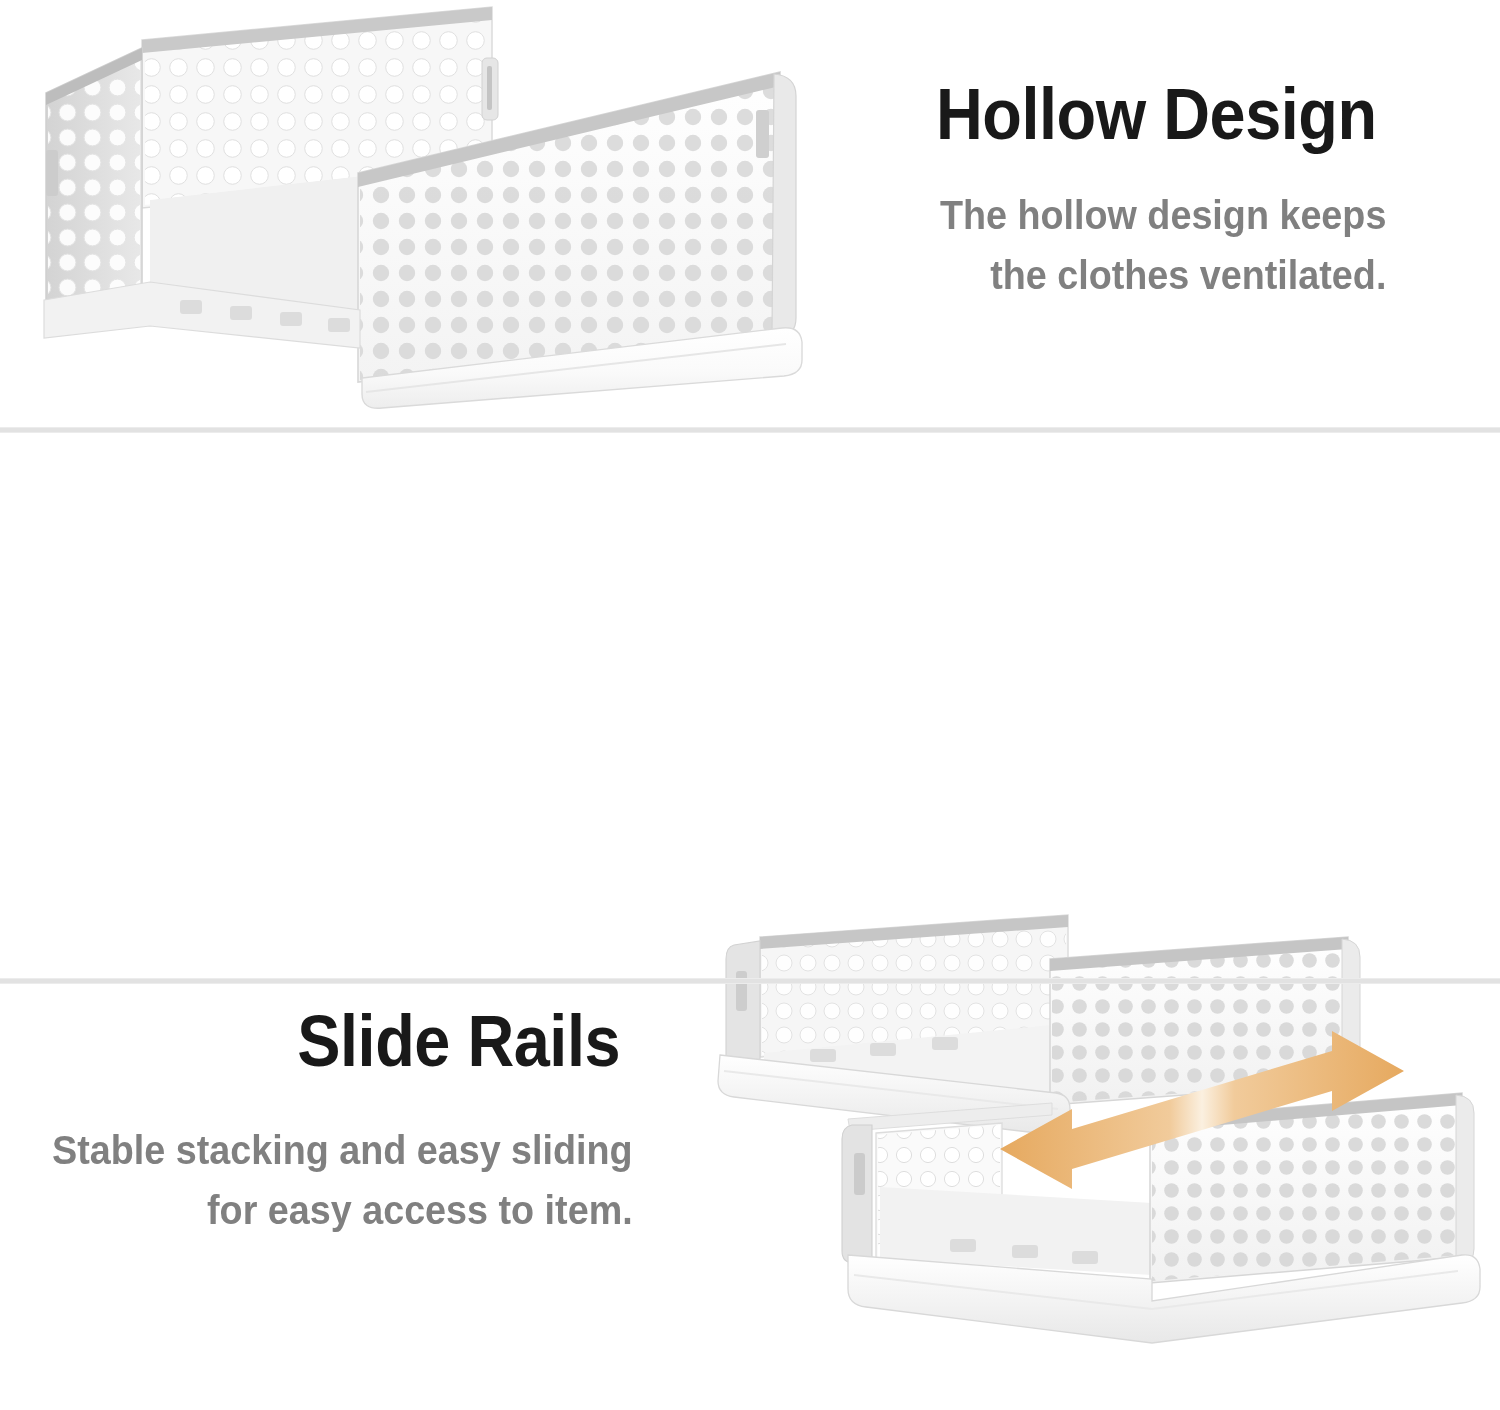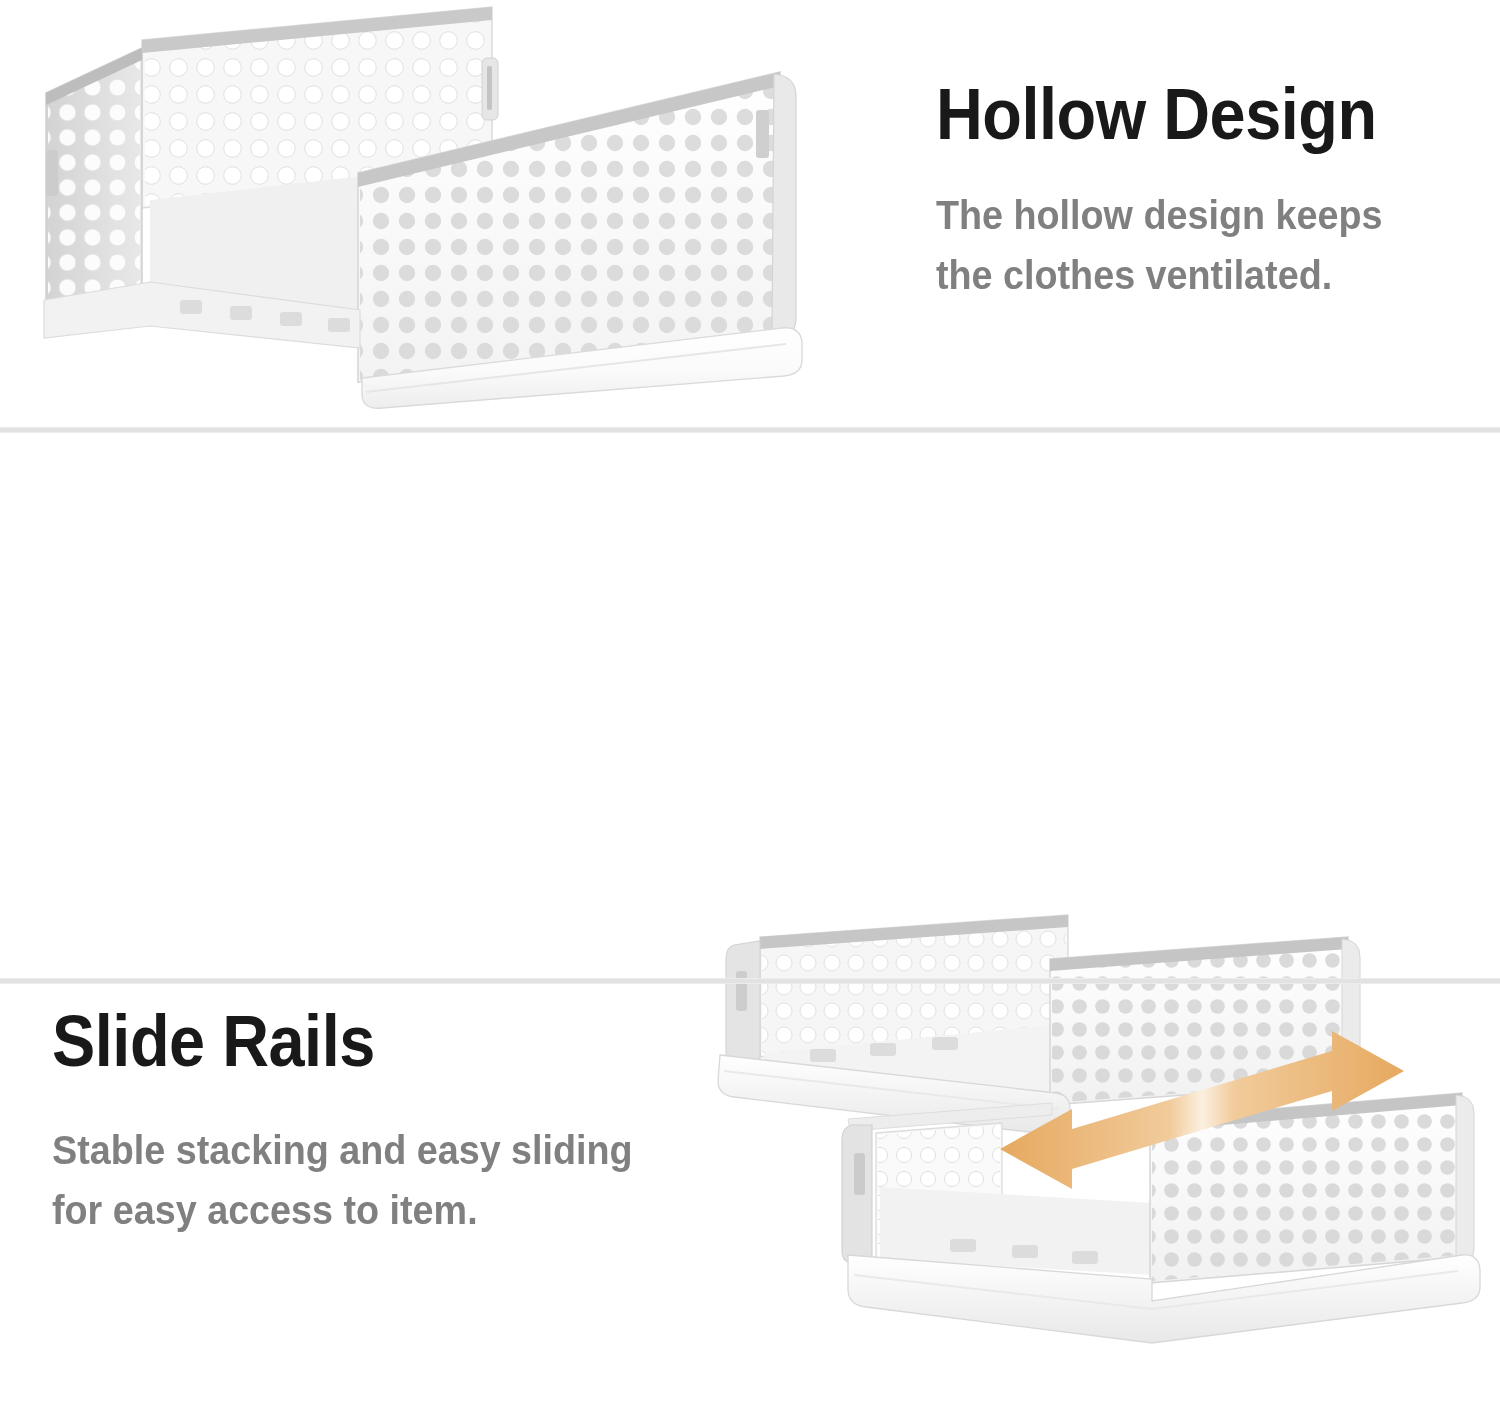--- a/index.html
+++ b/index.html
@@ -20,21 +20,21 @@
   .divider {
     position: absolute; left: 0; width: 1500px; height: 6px;
     background: #e2e2e2;
     border-top: 1px solid #ececec;
     border-bottom: 1px solid #ececec;
   }
   #divider-1 { top: 427px; }
   #divider-2 { top: 978px; }
 
   
-  .textblock { position: absolute; }
+  .textblock { position: absolute; text-align: right; }
   .headline {
     font-size: 72px;
     font-weight: bold;
     color: #191919;
     letter-spacing: -0.5px;
     line-height: 1.0;
     white-space: nowrap;
     transform: scaleX(0.90);
     transform-origin: left center;
   }

